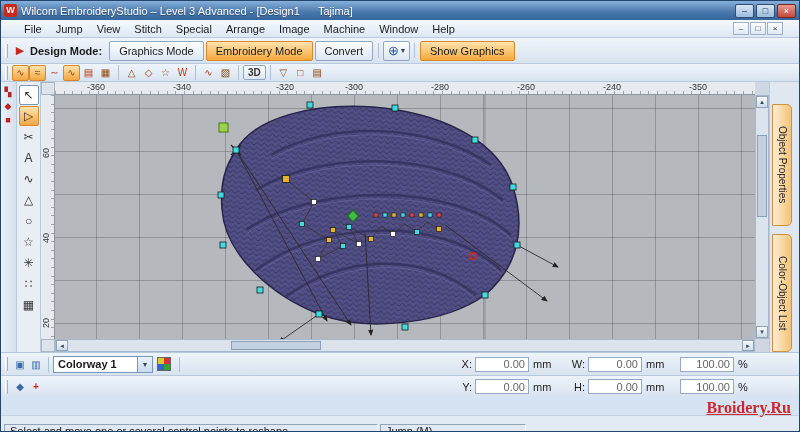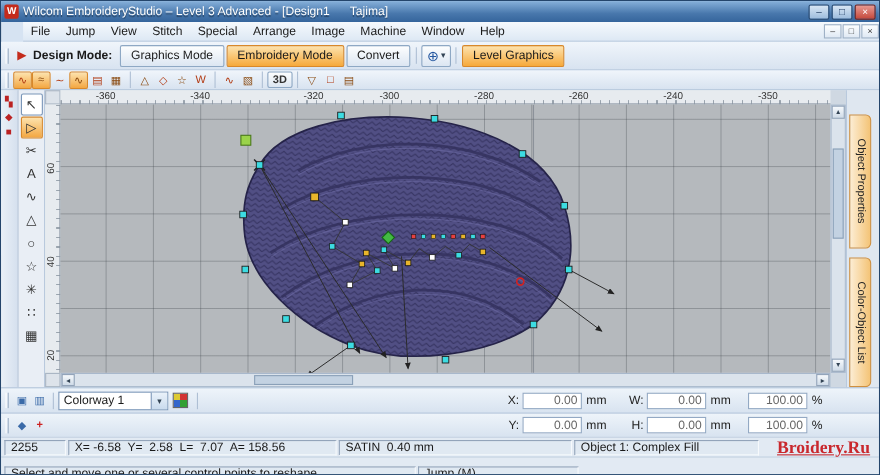--- a/index.html
+++ b/index.html
@@ -15,21 +15,21 @@
     font-size:9px; line-height:13px; text-align:center; margin-right:4px; font-weight:bold; }
   .title-text { flex:1; font-size:11px; white-space:pre; text-shadow:0 1px 1px rgba(0,0,0,.4); overflow:hidden; }
   .win-btn { width:19px; height:14px; margin-left:2px; border:1px solid #2d4d73; border-radius:2px;
     background:linear-gradient(#d8e6f4,#9dbcdd); color:#17335a; font-size:9px; line-height:12px;
     text-align:center; }
   .win-btn.close { background:linear-gradient(#e89a92,#c4493c); color:#fff; border-color:#7c241c; }
 
   
   .menubar { position:absolute; top:19px; left:0; right:0; height:18px;
     background:linear-gradient(#f5f9fd,#dde8f4); border-bottom:1px solid #b9c9dd;
-    display:flex; align-items:center; padding:0 0;margin-left:20px; }
+    display:flex; align-items:center; padding:0 16px; }
   .menu-item { padding:1px 7px; cursor:default; }
   .menubar .spacer { flex:1; }
   .mdi-btn { width:16px; height:13px; margin-left:1px; border:1px solid #9fb1c6;
     background:linear-gradient(#fdfefe,#dfe9f4); font-size:8px; line-height:11px; text-align:center; color:#333; }
 
   
   .toolbar { position:absolute; left:0; right:0; background:linear-gradient(#f0f5fb,#d8e3f0);
     border-bottom:1px solid #b9c9dd; display:flex; align-items:center; padding:0 3px; }
   #toolbar-mode { top:37px; height:26px; }
   #toolbar-stitch { top:63px; height:18px; }
@@ -100,21 +100,21 @@
     font-size:10px; color:#222; padding:8px 3px; text-align:center; white-space:nowrap; overflow:hidden; }
   #tab-object-properties { top:22px; height:122px; }
   #tab-color-object-list { top:152px; height:118px; }
 
   
   .bottom-bar { position:absolute; left:0; right:0; background:linear-gradient(#eef4fa,#d8e3f0);
     border-top:1px solid #b9c9dd; display:flex; align-items:center; padding:0 3px; }
   #colorway-bar { top:351px; height:23px; }
   #transform-row2 { top:374px; height:22px; }
   .combo { width:100px; height:17px; background:#fff; border:1px solid #7a96b8; display:flex; align-items:center; }
-  .combo-value { flex:1; padding-left:4px; }
+  .combo-value { flex:1; padding-left:4px;font-weight:bold; }
   .combo-arrow { width:15px; height:100%; border-left:1px solid #7a96b8;
     background:linear-gradient(#eaf2fa,#c9dbee); font-size:8px; color:#345;
     display:flex; align-items:center; justify-content:center; }
   .palette-icon { width:14px; height:14px; margin:0 4px; border:1px solid #666;
     background:conic-gradient(#d23333 0 25%, #33a033 0 50%, #3366cc 0 75%, #ddca33 0); }
   .small-icon { width:16px; height:15px; display:flex; align-items:center; justify-content:center;
     font-size:10px; color:#3a6aa8; }
   .small-icon.red { color:#c22; font-weight:bold; }
   .transform-group { margin-left:auto; display:flex; align-items:center; padding-right:36px; }
   .t-label { width:18px; text-align:right; margin-right:3px; color:#222; }
@@ -169,21 +169,21 @@
     <span class="mode-label">Design Mode:</span>
     <div class="mode-btn">Graphics Mode</div>
     <div class="mode-btn active">Embroidery Mode</div>
     <div class="mode-btn">Convert</div>
     <div class="sep"></div>
     <div class="globe-btn">
       <span class="globe-glyph">⊕</span>
       <span class="dd-glyph">▾</span>
     </div>
     <div class="sep"></div>
-    <div class="mode-btn active">Level Graphics</div>
+    <div class="mode-btn active">Show Graphics</div>
   </div>
 
   <div class="toolbar" id="toolbar-stitch">
     <div class="grip"></div>
     <span class="tool-icon active">∿</span>
     <span class="tool-icon active">≈</span>
     <span class="tool-icon">∼</span>
     <span class="tool-icon active">∿</span>
     <span class="tool-icon">▤</span>
     <span class="tool-icon">▦</span>
@@ -390,26 +390,20 @@
       <span class="t-gap"></span>
       <span class="t-label">H:</span>
       <span class="t-field">0.00</span>
       <span class="t-unit">mm</span>
       <span class="t-gap"></span>
       <span class="t-field">100.00</span>
       <span class="t-unit">%</span>
     </div>
   </div>
 
-  <div class="statusbar" id="status-main">
-    <div class="sb-panel" style="width:56px">2255</div>
-    <div class="sb-panel" style="width:244px">X= -6.58  Y=  2.58  L=  7.07  A= 158.56</div>
-    <div class="sb-panel" style="width:212px">SATIN  0.40 mm</div>
-    <div class="sb-panel" style="width:168px">Object 1: Complex Fill</div>
-  </div>
 
   <div class="statusbar" id="status-hint">
     <div class="sb-panel" style="width:374px">Select and move one or several control points to reshape</div>
     <div class="sb-panel" style="width:146px">Jump (M)</div>
   </div>
 
   <div id="watermark">Broidery.Ru</div>
 </div>
 
 </body></html>

